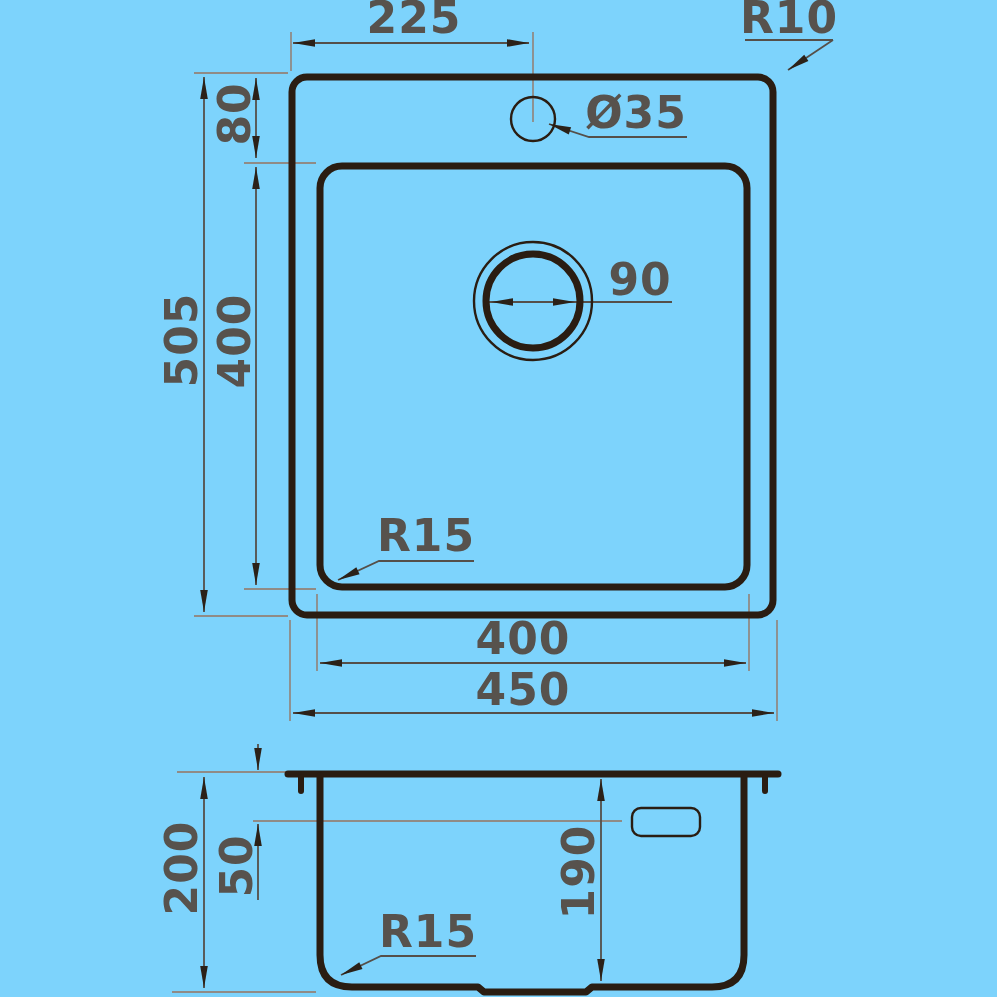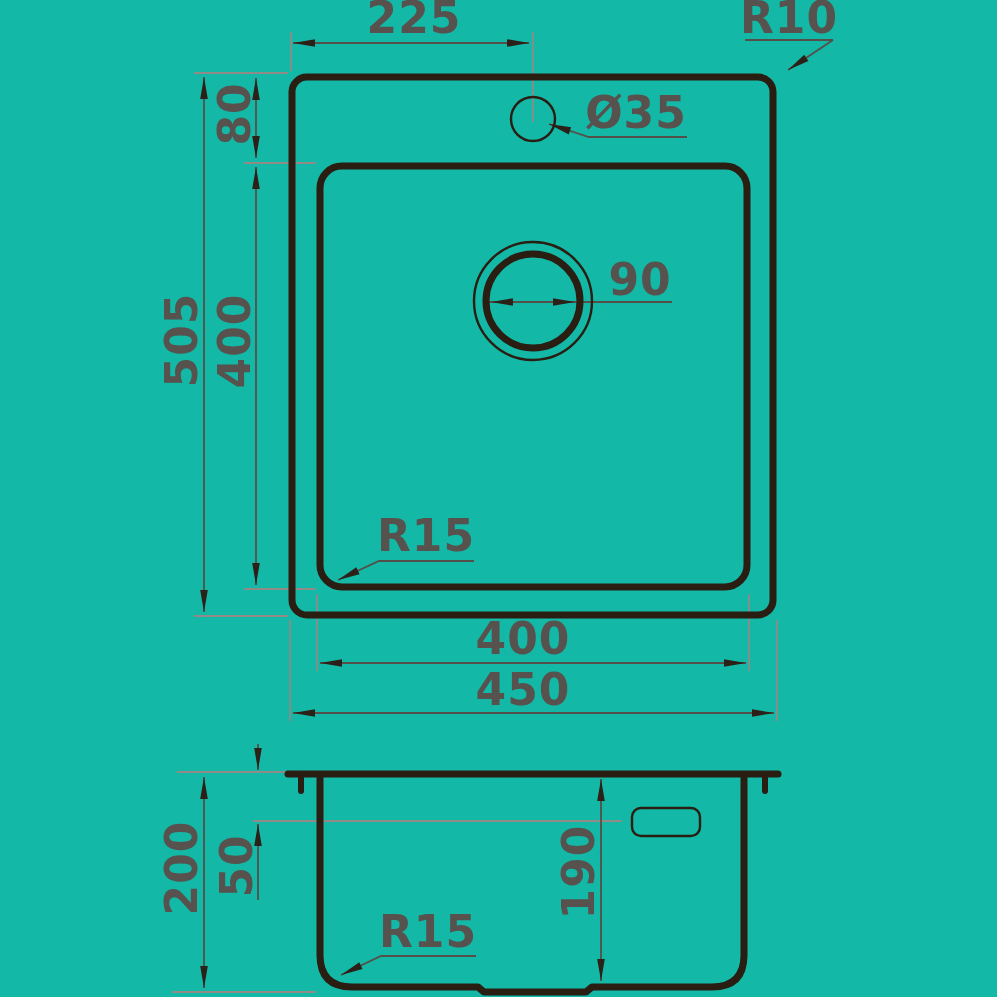--- a/index.html
+++ b/index.html
@@ -1,16 +1,16 @@
 <!DOCTYPE html>
 <html><head>
 <meta charset="utf-8">
 <style>
   html,body{margin:0;padding:0;background:#ffffff;}
-  .stage{width:997px;height:997px;position:relative;background:#14b8a6;overflow:hidden;}
+  .stage{width:997px;height:997px;position:relative;background:#7dd3fc;overflow:hidden;}
   svg{display:block;}
   text{font-family:"DejaVu Sans","Liberation Sans",sans-serif;font-weight:bold;fill:#57524d;}
   .lbl{font-size:44px;letter-spacing:1px;}
   .thick{stroke:#2a1d12;stroke-width:7;fill:none;}
   .thin{stroke:#2a1d12;stroke-width:2.4;fill:none;}
   .dim{stroke:#554f49;stroke-width:1.8;fill:none;}
   .ext{stroke:#908b86;stroke-width:1.8;fill:none;}
 </style>
 </head>
 <body>

